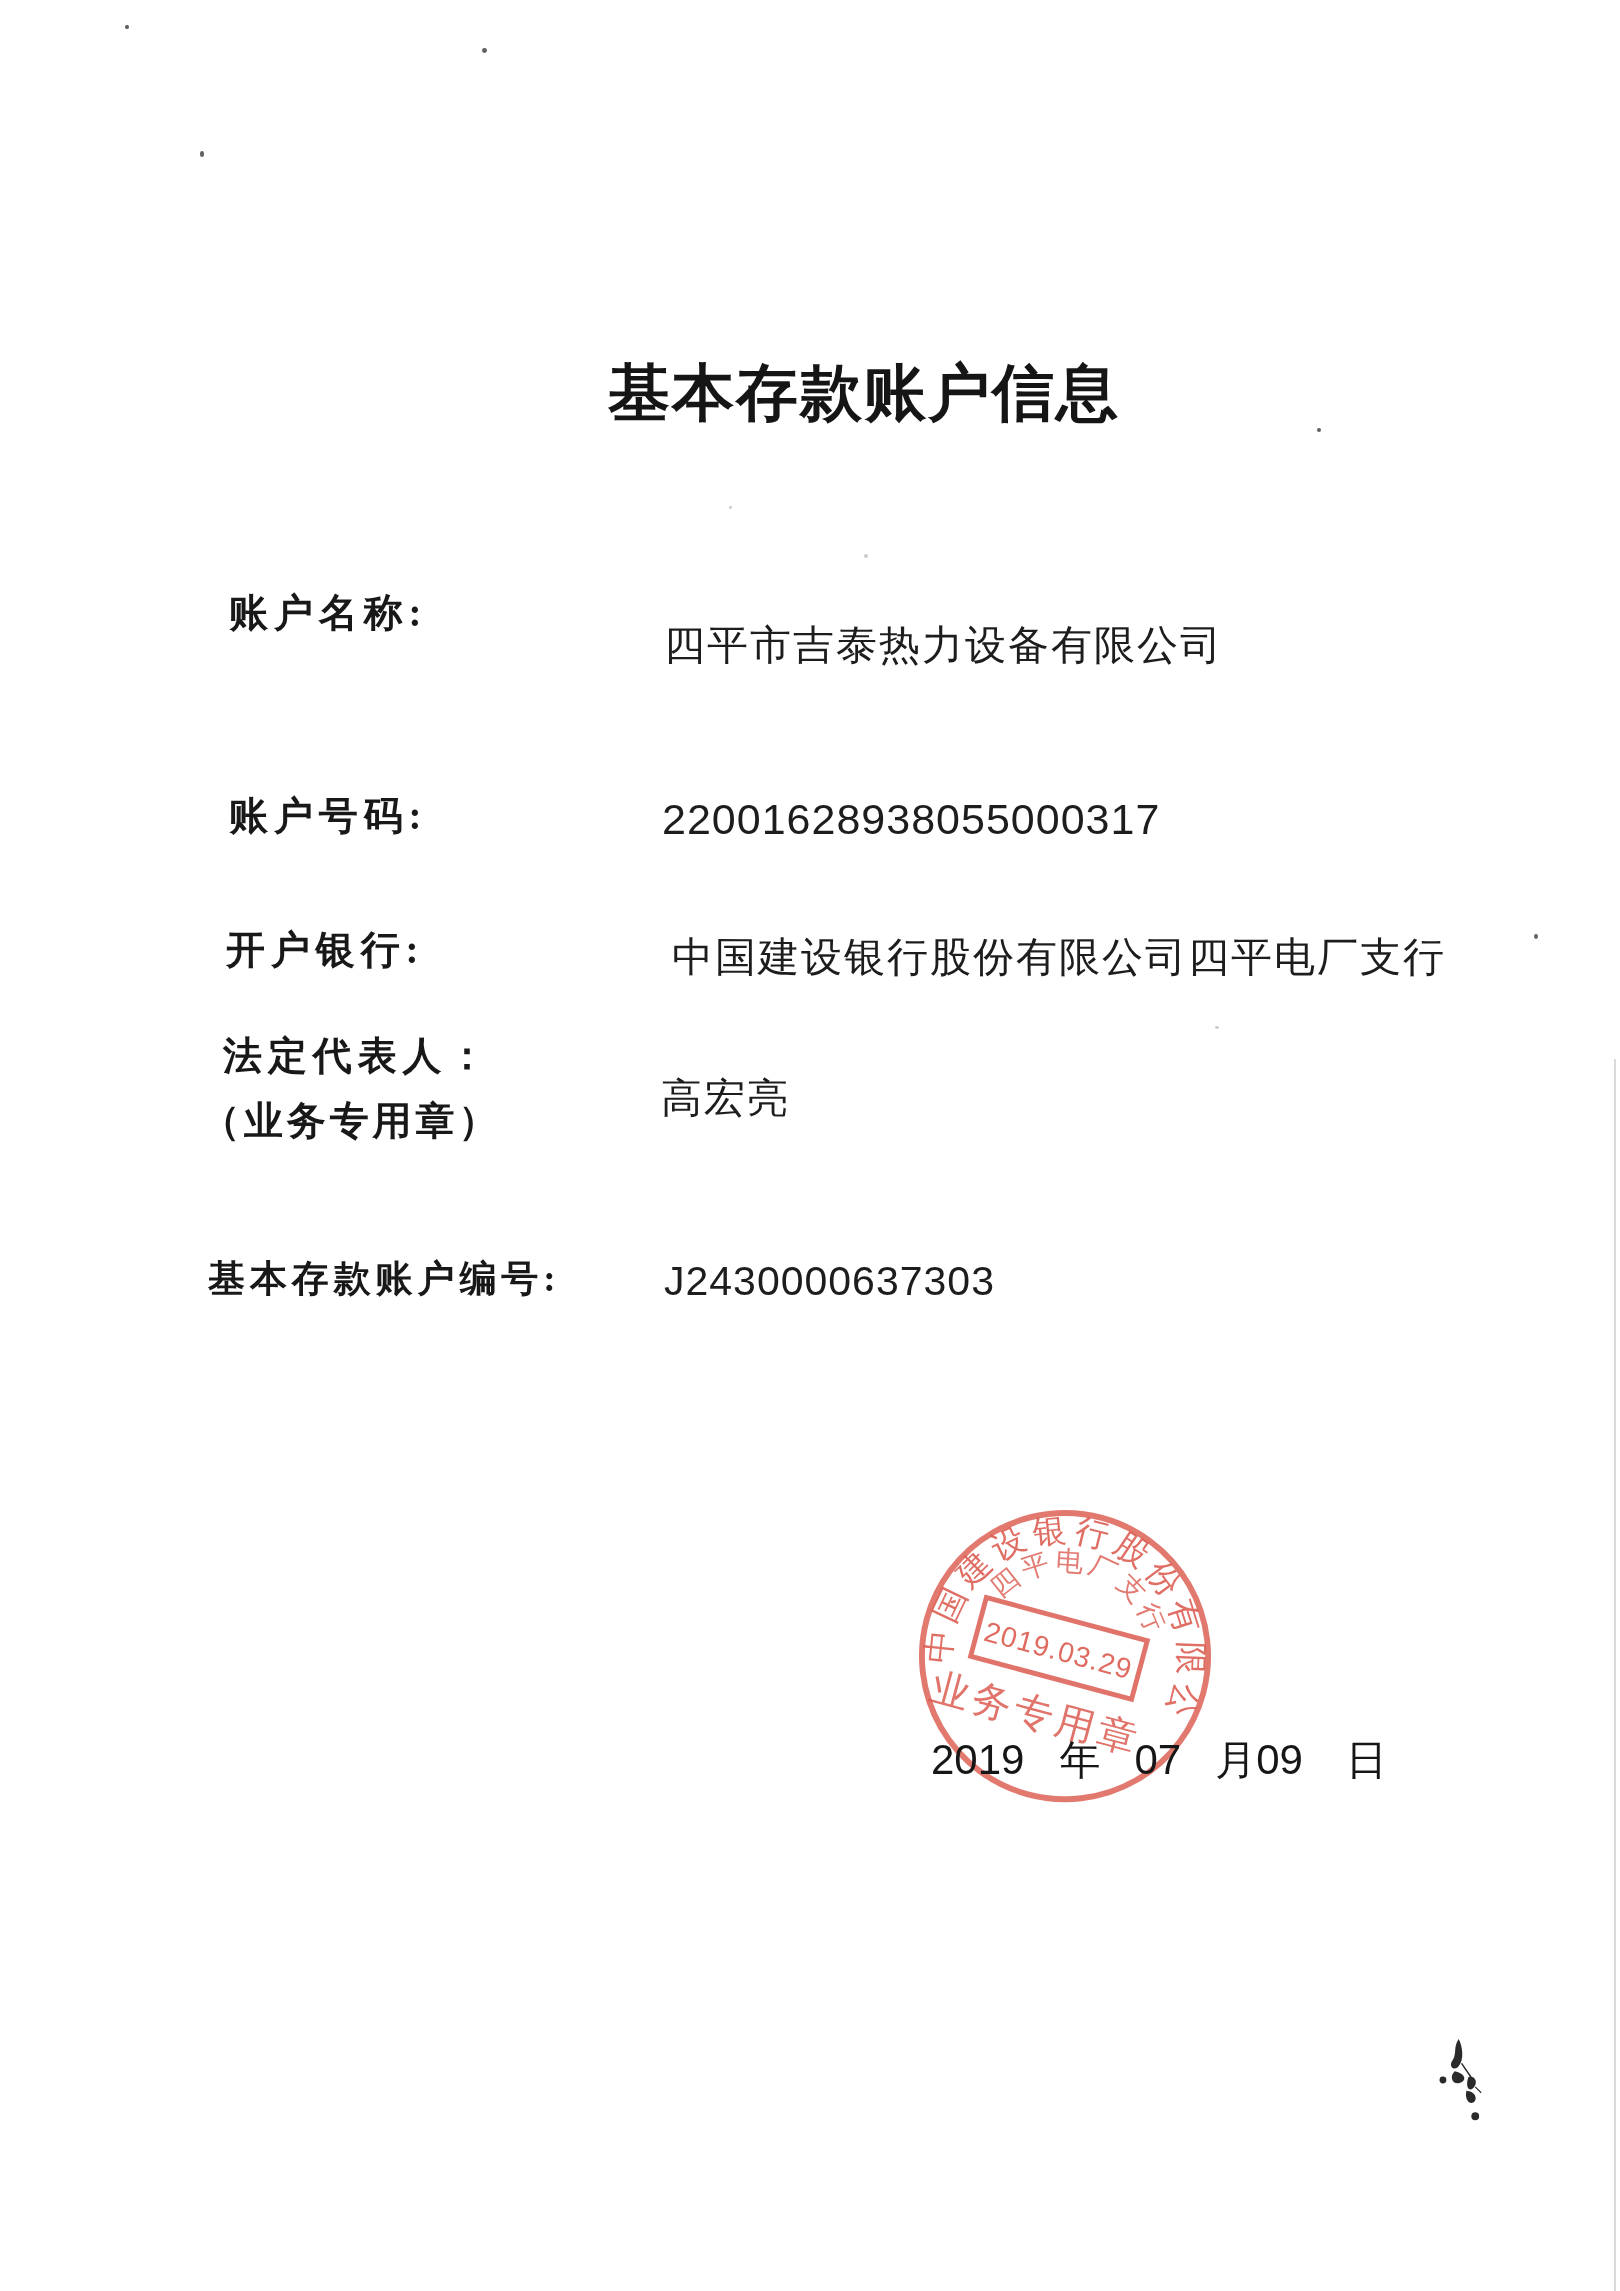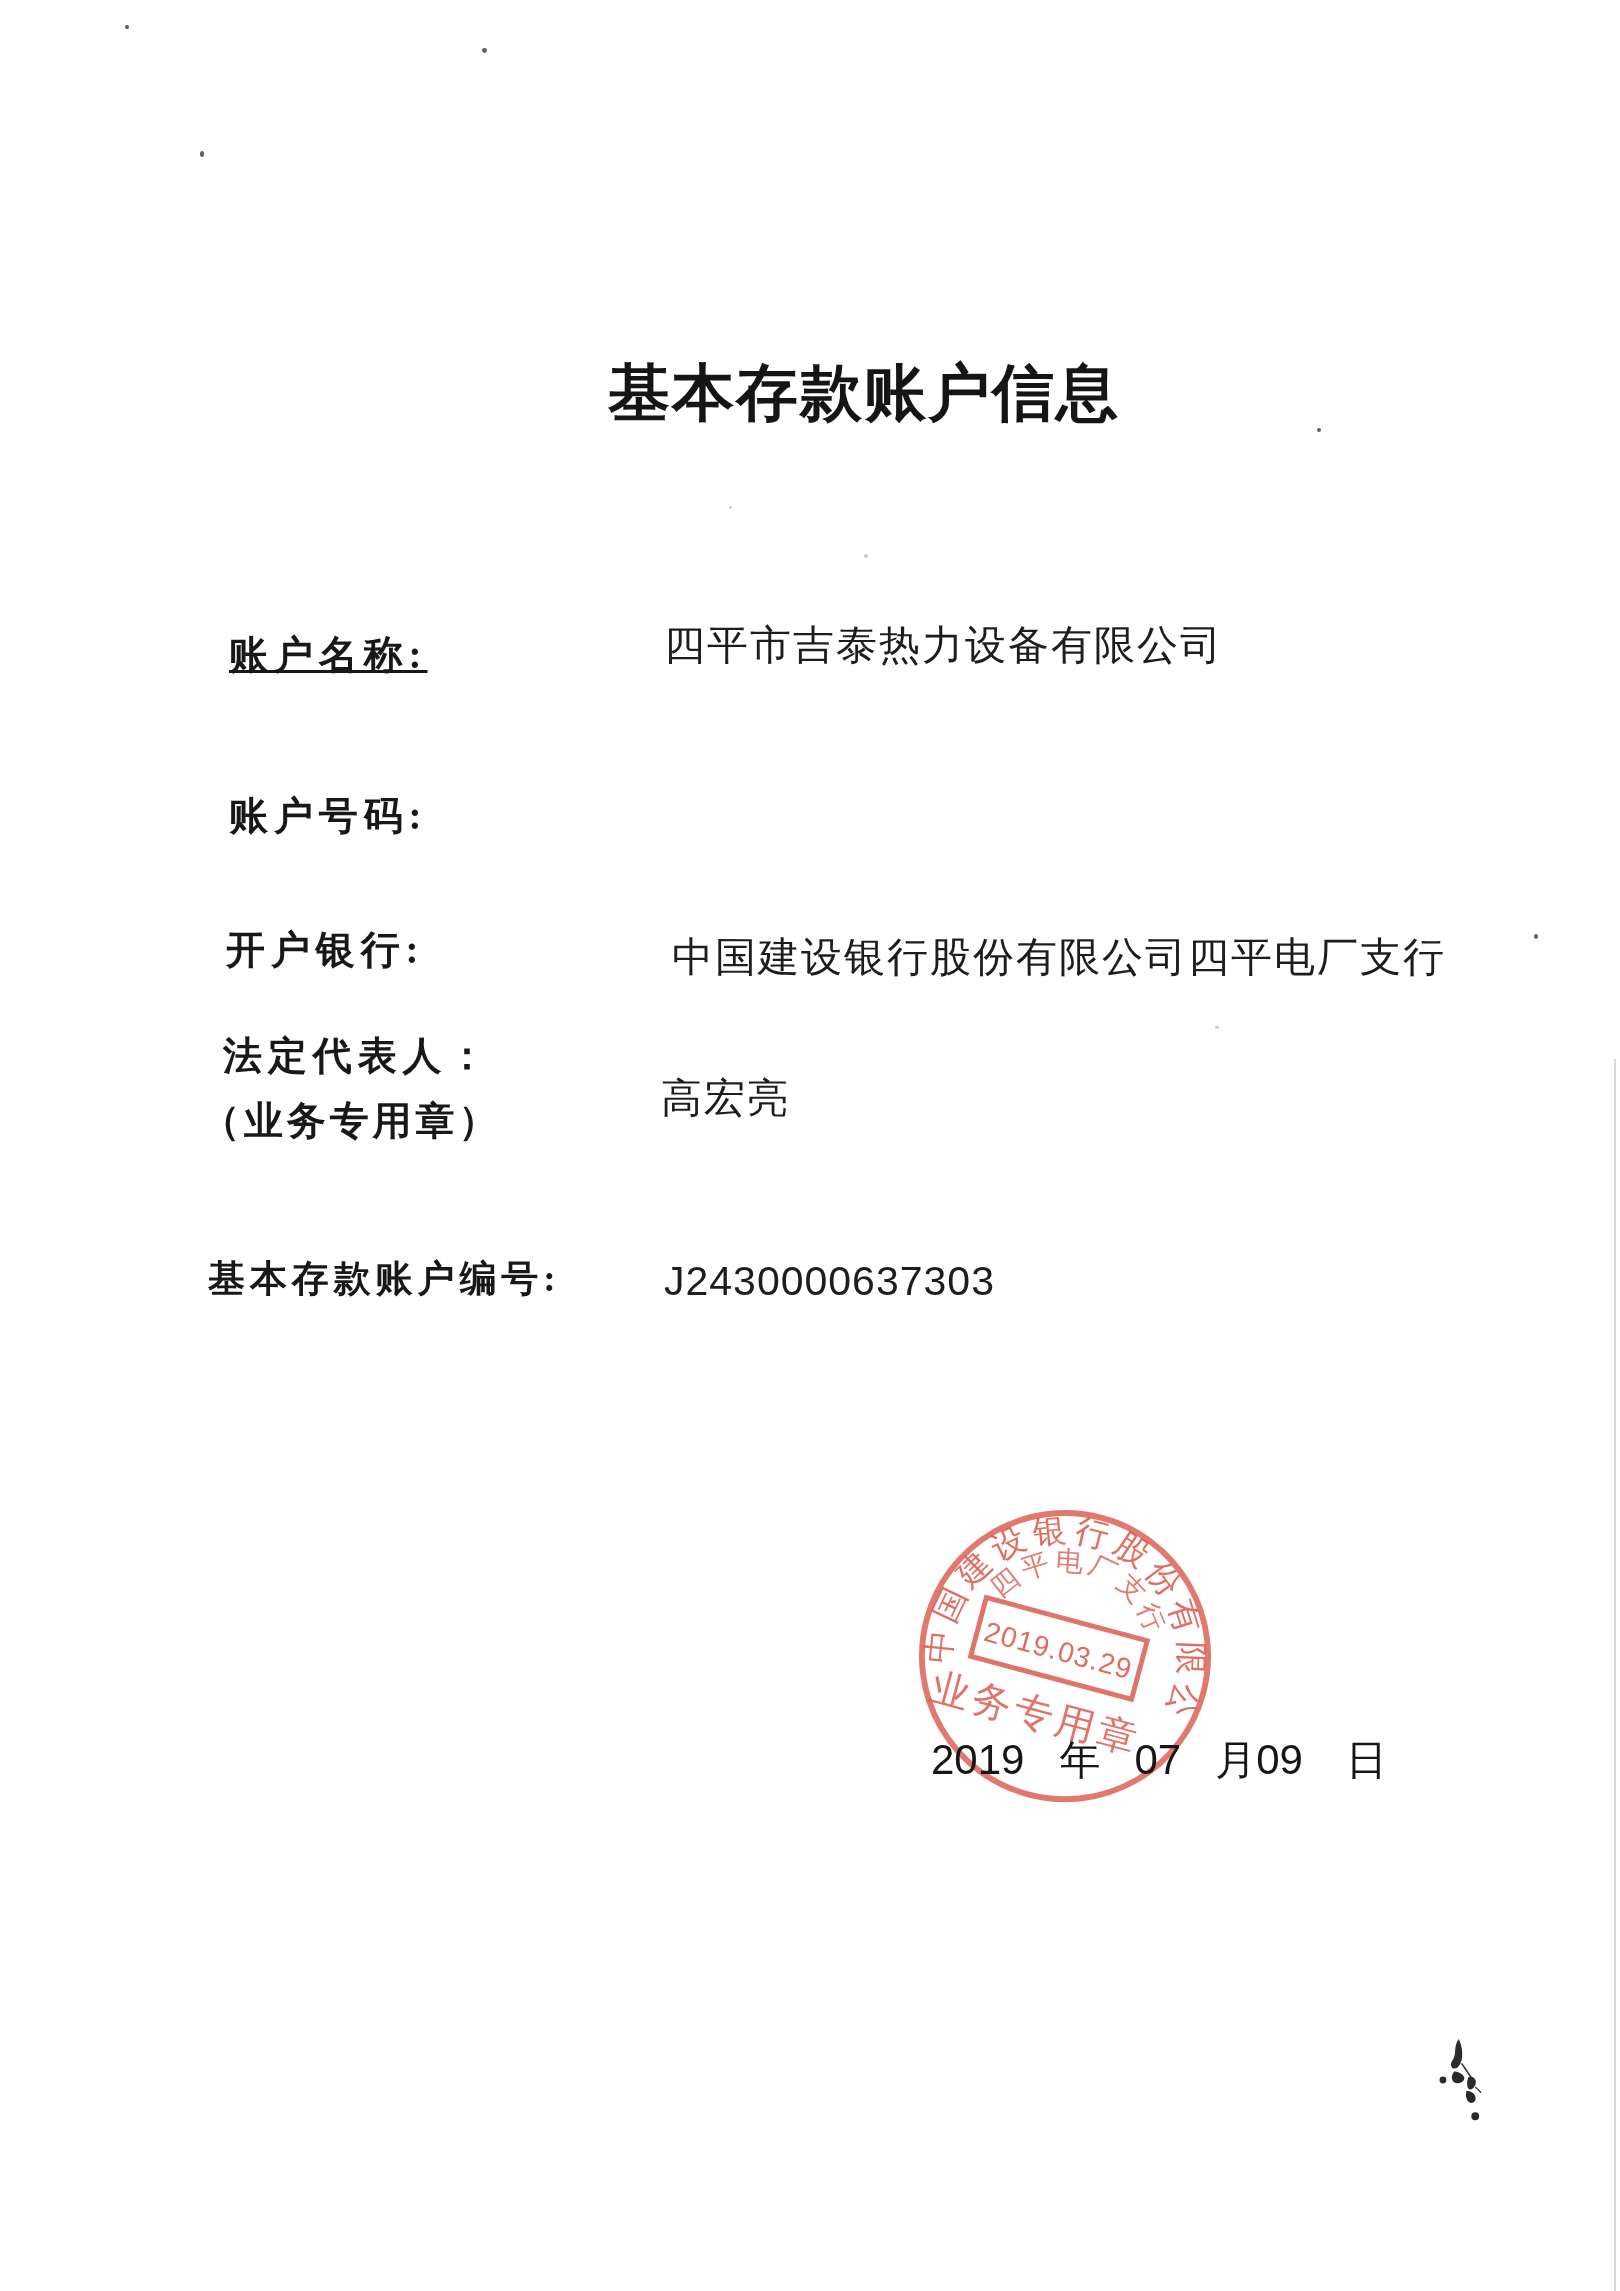--- a/index.html
+++ b/index.html
@@ -84,24 +84,25 @@
     left:1429px;top:2034px;
   }
 </style>
 </head>
 <body>
 
 <div class="page">
 
   <div class="doc-title">基本存款账户信息</div>
 
-  <div class="field-label" style="left:229px;top:634px;text-decoration:underline;">账户名称:</div>
+  <div class="field-label" style="left:229px;top:592px;">账户名称:</div>
   <div class="field-value" style="left:664px;top:623px;">四平市吉泰热力设备有限公司</div>
 
   <div class="field-label" style="left:229px;top:795px;">账户号码:</div>
+  <div class="field-value numeric" style="left:662px;top:796px;">22001628938055000317</div>
 
   <div class="field-label" style="left:226px;top:929px;">开户银行:</div>
   <div class="field-value" style="left:672px;top:935px;">中国建设银行股份有限公司四平电厂支行</div>
 
   <div class="field-label" style="left:223px;top:1035px;">法定代表人：</div>
   <div class="field-label" style="left:201px;top:1100px;letter-spacing:3.9px;">（业务专用章）</div>
   <div class="field-value" style="left:661px;top:1076px;">高宏亮</div>
 
   <div class="field-label" style="left:208px;top:1259px;font-size:37px;letter-spacing:4.9px;font-family:Liberation Serif, serif;">基本存款账户编号:</div>
   <div class="field-value numeric" style="left:664px;top:1259px;font-size:41px;">J2430000637303</div>

